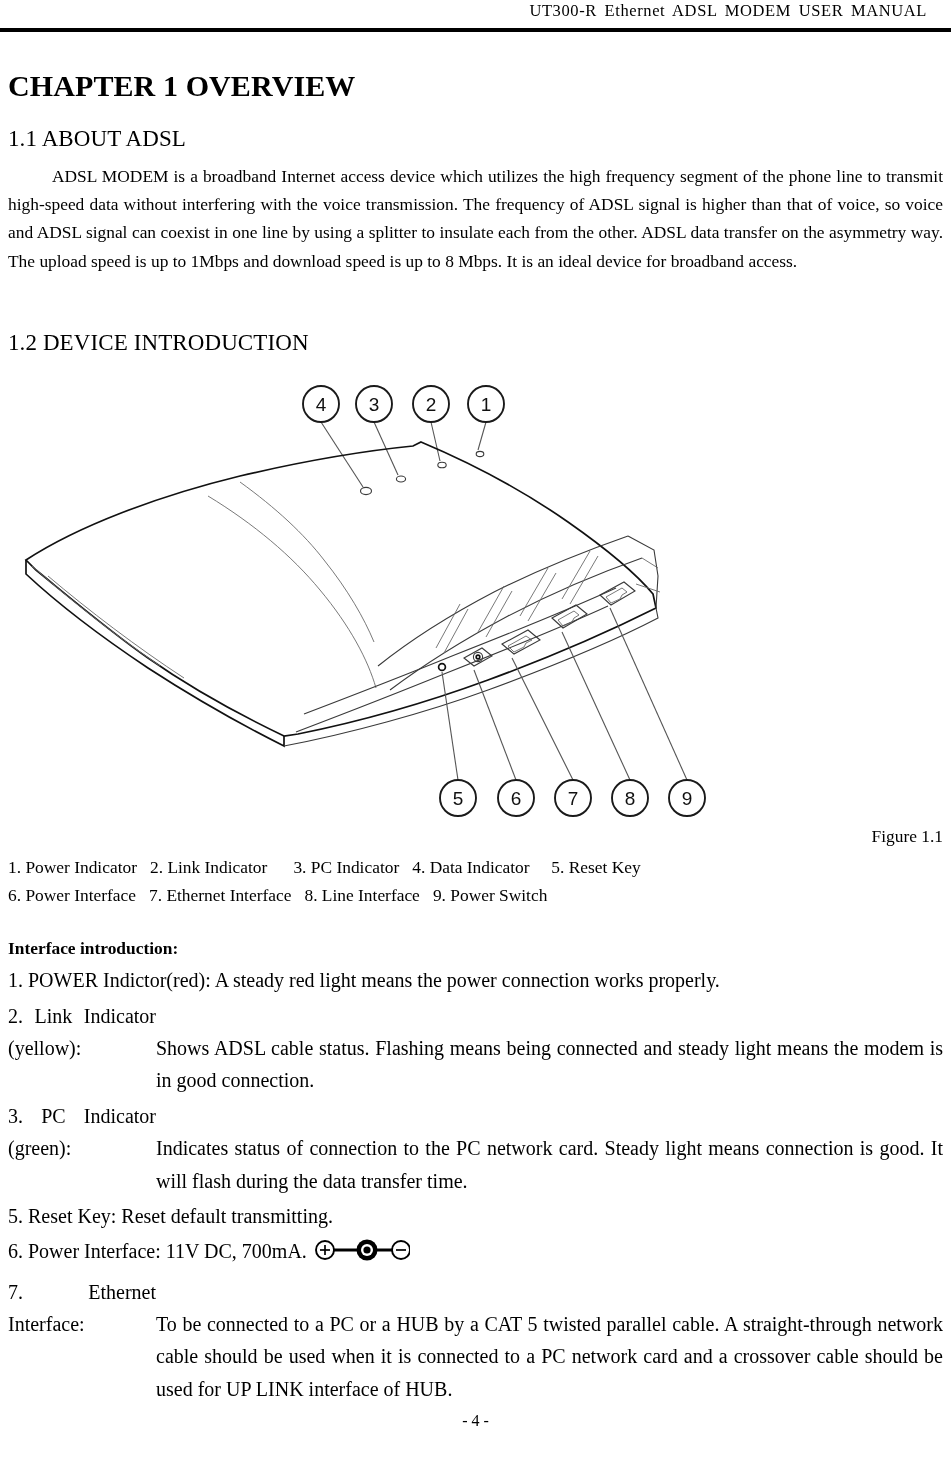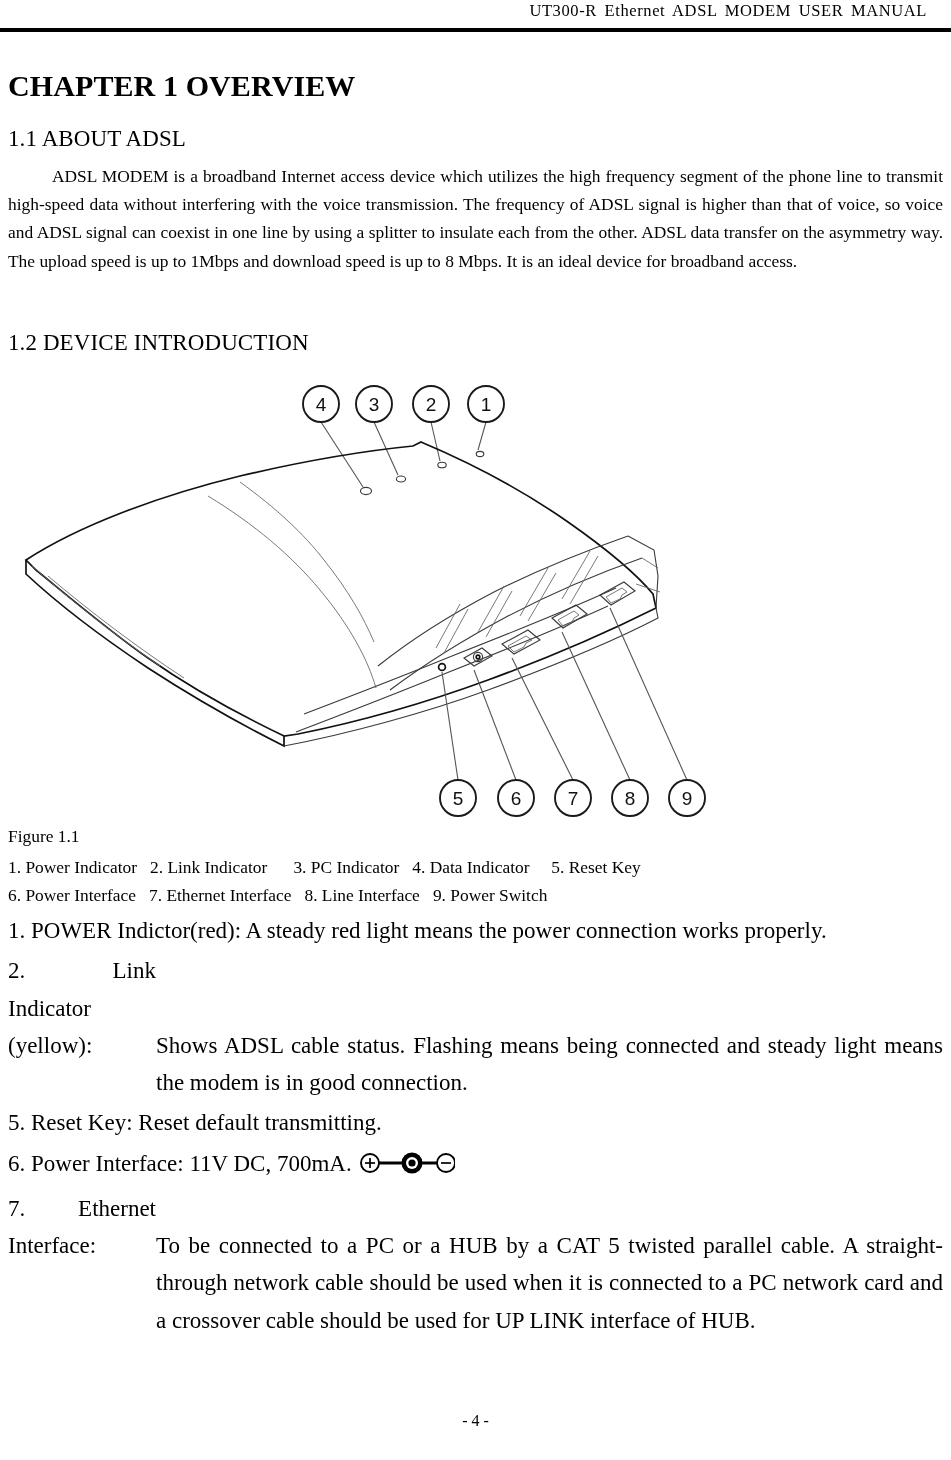--- a/index.html
+++ b/index.html
@@ -86,21 +86,21 @@
     position: relative;
     width: 935px;
     height: 452px;
   }
   #device-svg {
     position: absolute;
     left: 0;
     top: 0;
   }
   .fig-caption {
-    text-align: left;
+    text-align: right;
     font-size: 17.4px;
     margin: 2px 0 0 0;
     line-height: 1.4;
   }
 
   ul.legend {
     list-style: none;
     margin: 4px 0 0 0;
     padding: 0;
     font-family: Liberation Serif, serif;
@@ -118,21 +118,21 @@
     margin: 26px 0 0 0;
     line-height: 1.5;
   }
 
   ol.iface {
     list-style: none;
     margin: 0;
     padding: 0;
   }
   ol.iface li {
-    font-size: 23px;
+    font-size: 20px;
     line-height: 1.62;
     margin-top: 3px;
     text-align: justify;
     text-justify: inter-word;
     text-indent: 0;
     padding-left: 148px;
   }
   ol.iface li > .num-lead {
     display: inline-block;
     width: 148px;
@@ -349,31 +349,35 @@
     </svg>
   </div>
 
   <p class="fig-caption">Figure 1.1</p>
 
   <ul class="legend">
     <li>1. Power Indicator   2. Link Indicator      3. PC Indicator   4. Data Indicator     5. Reset Key</li>
     <li>6. Power Interface   7. Ethernet Interface   8. Line Interface   9. Power Switch</li>
   </ul>
 
+  <h3 class="subhead">Interface introduction:</h3>
 
   <ol class="iface">
 
     <li class="flush">
       <span class="num-lead">1. POWER Indictor(red):</span><span> A steady red light means the power connection works properly.</span>
     </li>
 
     <li>
       <span class="num-lead">2. Link Indicator (yellow):</span><span>Shows ADSL cable status. Flashing means being connected and steady light means the modem is in good connection.</span>
     </li>
 
+    <li>
+      <span class="num-lead">3. PC Indicator (green):</span><span>Indicates status of connection to the PC network card. Steady light means connection is good. It will flash during the data transfer time.</span>
+    </li>
 
 
     <li class="flush">
       <span class="num-lead">5. Reset Key:</span><span> Reset default transmitting.</span>
     </li>
 
     <li class="flush">
       <span class="num-lead">6. Power Interface:</span><span> 11V DC, 700mA.</span><span class="polarity"><svg width="96" height="26" viewBox="0 0 96 26">
             <line x1="20" y1="13" x2="44" y2="13" stroke="#000" stroke-width="3"></line>
             <line x1="62" y1="13" x2="80" y2="13" stroke="#000" stroke-width="3"></line>

